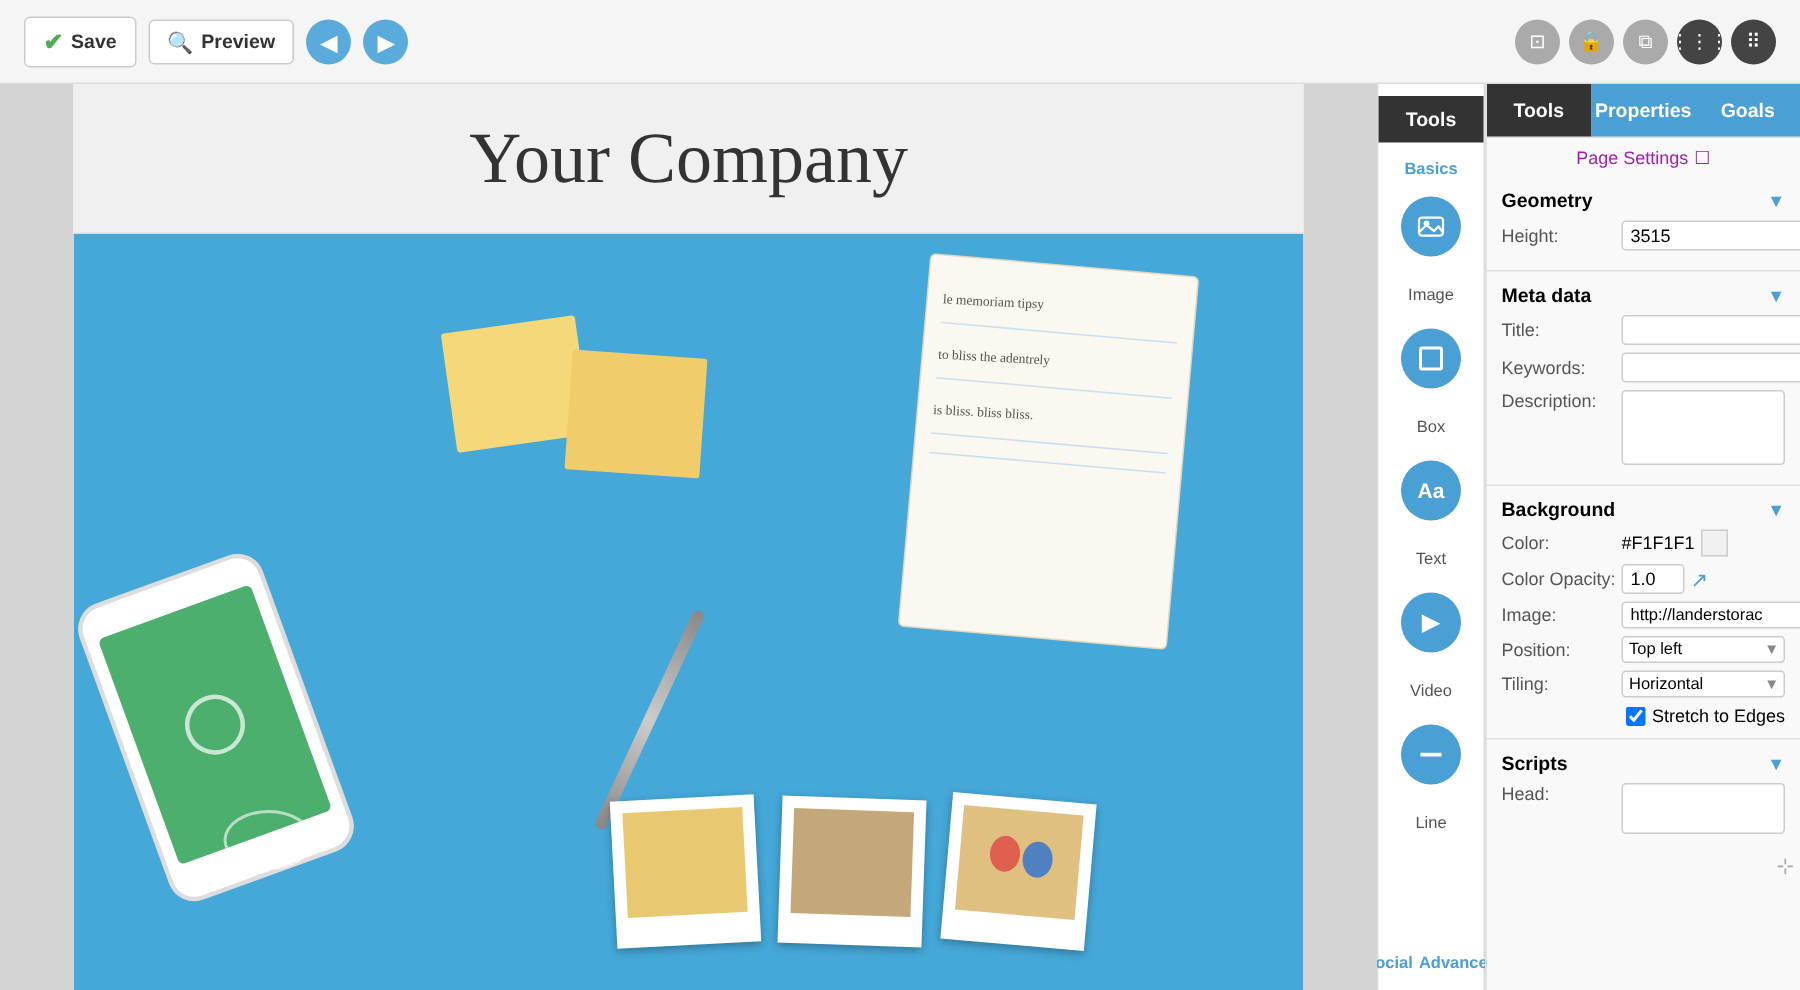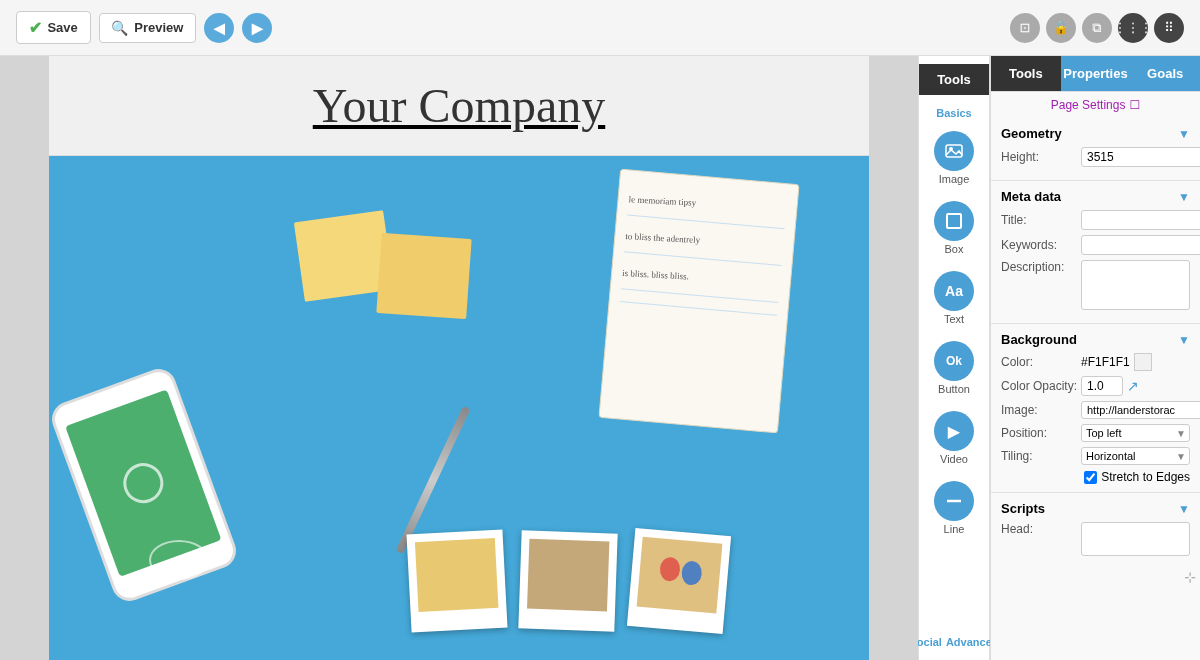--- a/index.html
+++ b/index.html
@@ -51,21 +51,20 @@
       overflow: hidden;
       position: relative;
     }
     #canvas {
       background: white;
       margin: 0 auto;
       width: 820px;
       height: 100%;
       overflow: hidden;
       position: relative;
-      text-decoration: underline;
     }
     #canvas-header {
       background: #f0f0f0;
       height: 100px;
       display: flex;
       align-items: center;
       justify-content: center;
       border-bottom: 1px solid #ddd;
     }
     #canvas-header .company-name {
@@ -238,21 +237,21 @@
     .tools-section-label {
       font-size: 11px;
       color: #4a9fd4;
       font-weight: bold;
       margin: 4px 0 2px;
     }
     .tool-item {
       display: flex;
       flex-direction: column;
       align-items: center;
-      gap: 2px;
+      gap: 20px;
       padding: 6px;
       cursor: pointer;
       border-radius: 4px;
       width: 60px;
     }
     .tool-icon {
       width: 40px; height: 40px;
       border-radius: 50%;
       background: #4a9fd4;
       display: flex; align-items: center; justify-content: center;
@@ -548,24 +547,20 @@
           </svg>
       </div>
       <span class="tool-label">Box</span>
     </div>
 
     <div class="tool-item">
       <div class="tool-icon" style="background:#4a9fd4; font-weight:bold; font-size:14px;">Aa</div>
       <span class="tool-label">Text</span>
     </div>
 
-    <div class="tool-item">
-      <div class="tool-icon" style="background:#4a9fd4; font-size:12px; font-weight:bold;">Ok</div>
-      <span class="tool-label">Button</span>
-    </div>
 
     <div class="tool-item">
       <div class="tool-icon" style="background:#4a9fd4; font-size:16px;">▶</div>
       <span class="tool-label">Video</span>
     </div>
 
     <div class="tool-item">
       <div class="tool-icon" style="background:#4a9fd4;">
         <svg width="20" height="20">
             <line x1="3" y1="10" x2="17" y2="10" stroke="white" stroke-width="2.5"></line>

